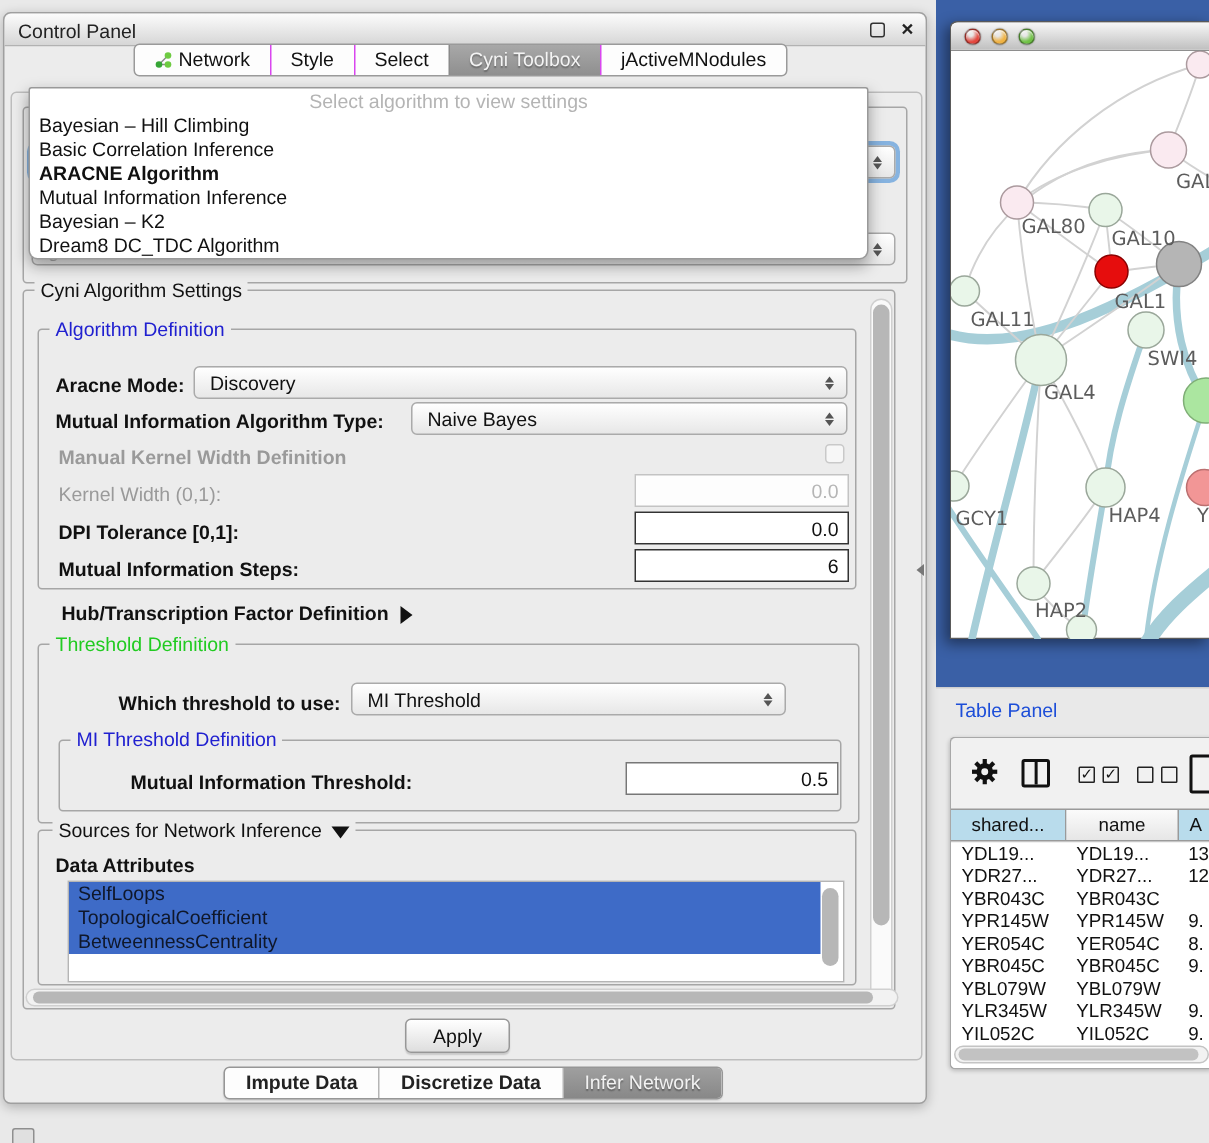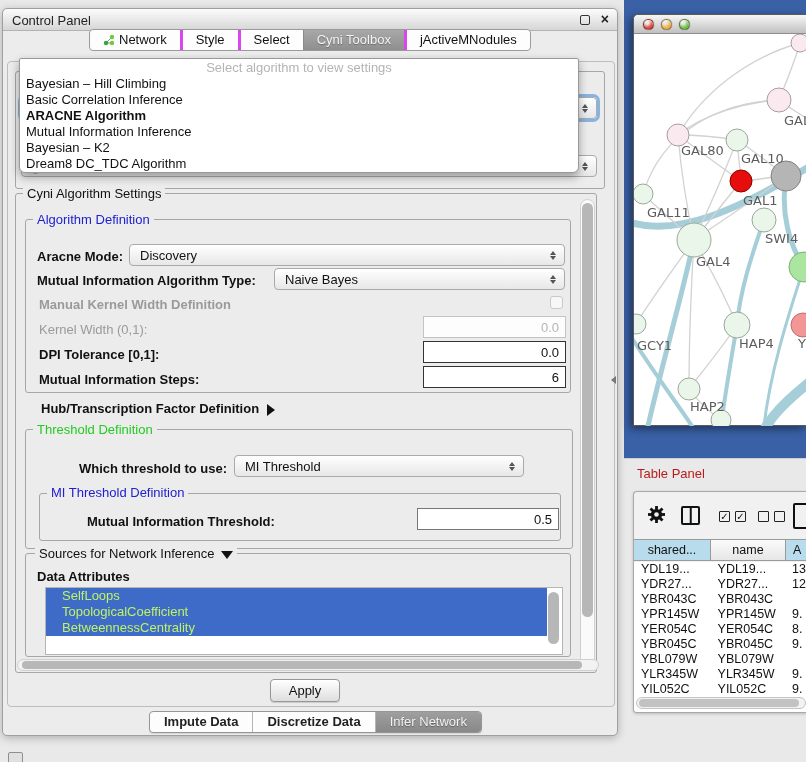--- a/index.html
+++ b/index.html
@@ -14,21 +14,21 @@
   .cp-title { position:absolute; left:9px; top:4px; font-size:13px; color:#222; }
   .cp-float { position:absolute; right:27px; top:6px; width:10px; height:10px; border:1.5px solid #333; border-radius:2px; }
   .cp-close { position:absolute; right:8px; top:2px; font-size:14px; font-weight:bold; color:#222; }
 
   .content-panel { position:absolute; left:4px; top:52px; width:608px; height:646px;
         border:1px solid #bdbdbd; border-radius:4px; background:#ececec; }
 
   
   .tabbar { position:absolute; left:86px; top:20px; height:22px; display:flex; background:#fdfdfd;
         border:1px solid #9a9a9a; border-radius:4px; overflow:hidden; z-index:20; }
-  .tab { padding:0 13px; line-height:20px; font-size:13px; color:#111; border-left:3px solid #d946ef; display:flex; align-items:center; gap:4px; }
+  .tab { padding:0 13px; line-height:20px; font-size:13px; color:#111; border-left:1px solid #d946ef; display:flex; align-items:center; gap:4px; }
   .tab:first-child { border-left:none; }
   .tab.selected { background:linear-gradient(#a8a8a8,#8f8f8f); color:#f4f4f4; border-left:1px solid #8a8a8a; text-shadow:0 1px 1px rgba(0,0,0,.3); }
 
   
   .group { position:absolute; border:1px solid #a6a6a6; border-radius:3px; }
   .legend { position:absolute; background:#ececec; padding:0 4px; font-size:13px; line-height:14px; white-space:nowrap; }
 
   .lbl { position:absolute; font-size:13px; white-space:nowrap; }
   .b { font-weight:bold; }
   .dis { color:#9a9a9a; }
@@ -54,21 +54,21 @@
   .popup-item.bold { font-weight:bold; }
 
   
   .vsb { position:absolute; width:15px; background:#fafafa; border:1px solid #d0d0d0; border-radius:8px; }
   .vsb-thumb { position:absolute; left:1px; width:11px; background:#b7b7b7; border-radius:6px; }
   .hsb { position:absolute; height:12px; background:#f2f2f2; border:1px solid #d0d0d0; border-radius:7px; }
   .hsb-thumb { position:absolute; top:1px; height:8px; background:#b7b7b7; border-radius:5px; }
 
   
   .attr-list { position:absolute; background:#fff; border:1px solid #b5b5b5; overflow:hidden; }
-  .attr-item { height:16px; line-height:16px; padding-left:16px; color:#bef264; font-size:13px; }
+  .attr-item { height:16px; line-height:16px; padding-left:6px; color:#0f172a; font-size:13px; }
 
   .btn { position:absolute; background:linear-gradient(#ffffff,#dedede); border:1px solid #979797; border-radius:4px;
         font-size:13px; display:flex; align-items:center; justify-content:center; box-shadow:0 1px 1px rgba(0,0,0,.15); }
 
   .seg-tabs { position:absolute; display:flex; border:1px solid #969696; border-radius:4px; overflow:hidden; height:22px;
         background:#fdfdfd; box-shadow:0 1px 1px rgba(0,0,0,.1); }
   .seg { padding:0 14px; line-height:20px; font-size:13px; font-weight:bold; color:#222; border-left:1px solid #b5b5b5; }
   .seg:first-child { border-left:none; }
   .seg.selected { background:linear-gradient(#9f9f9f,#888); color:#f2f2f2; font-weight:normal; text-shadow:0 1px 1px rgba(0,0,0,.35); }
 
@@ -81,21 +81,21 @@
   .desktop { position:absolute; left:624px; top:0; width:182px; height:458px; }
   .net-window { position:absolute; left:633px; top:14px; width:174px; height:412px; background:#fff;
         border:1px solid #5a5a5a; border-right:none; border-radius:5px 0 0 0; box-shadow:-3px 3px 9px rgba(0,0,0,.45); }
   .net-titlebar { position:absolute; left:0; top:0; right:0; height:19px; background:linear-gradient(#f7f7f7 0%, #d9d9d9 55%, #c0c0c0 100%);
         border-bottom:1px solid #8e8e8e; border-radius:5px 0 0 0; }
   .tl { position:absolute; top:4px; width:11px; height:11px; border-radius:50%; box-shadow:inset 0 1px 1px rgba(255,255,255,.7), 0 0 1px rgba(0,0,0,.6); }
   .net-canvas { position:absolute; left:0; top:19px; width:173px; height:392px; overflow:hidden; }
 
   
   .tp-divider { position:absolute; left:624px; top:458px; width:182px; height:1px; background:#cfcfcf; }
-  .tp-title { position:absolute; left:637px; top:466px; font-size:13px; color:#b91c1c; }
+  .tp-title { position:absolute; left:637px; top:466px; font-size:13px; color:#1d4ed8; }
   .tbl { position:absolute; left:633px; top:491px; width:174px; height:222px; background:#f1f1f1;
         border:1px solid #a8a8a8; border-right:none; border-radius:4px 0 0 4px; box-shadow:0 1px 3px rgba(0,0,0,.2); overflow:hidden; }
   .tb-icons { position:absolute; left:0; top:0; right:0; height:46px; }
   .gear { position:absolute; left:14px; top:14px; }
   .cols-icon { position:absolute; left:47px; top:14px; width:19px; height:19px; border:2.5px solid #111; border-radius:2px; }
   .cols-icon:before { content:""; position:absolute; left:50%; top:0; bottom:0; width:2.5px; background:#111; transform:translateX(-50%); }
   .cb { position:absolute; top:19px; width:11px; height:11px; border:1.5px solid #222; border-radius:1px; font-size:10px; line-height:9px; text-align:center; color:#111; }
   .doc-icon { position:absolute; left:159px; top:11px; width:22px; height:26px; border:2.5px solid #111; border-radius:2px; background:#f1f1f1; }
   .thead { position:absolute; left:0; top:47px; right:0; height:22px; display:flex; border-top:1px solid #9a9a9a; border-bottom:1px solid #9a9a9a; }
   .th { height:100%; border-right:1px solid #9a9a9a; font-size:12.5px; display:flex; align-items:center; justify-content:center;

